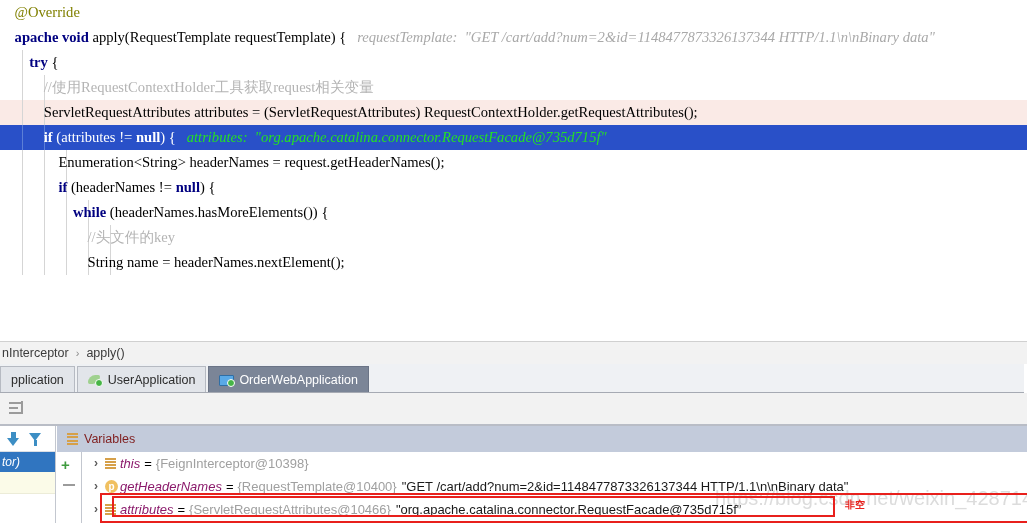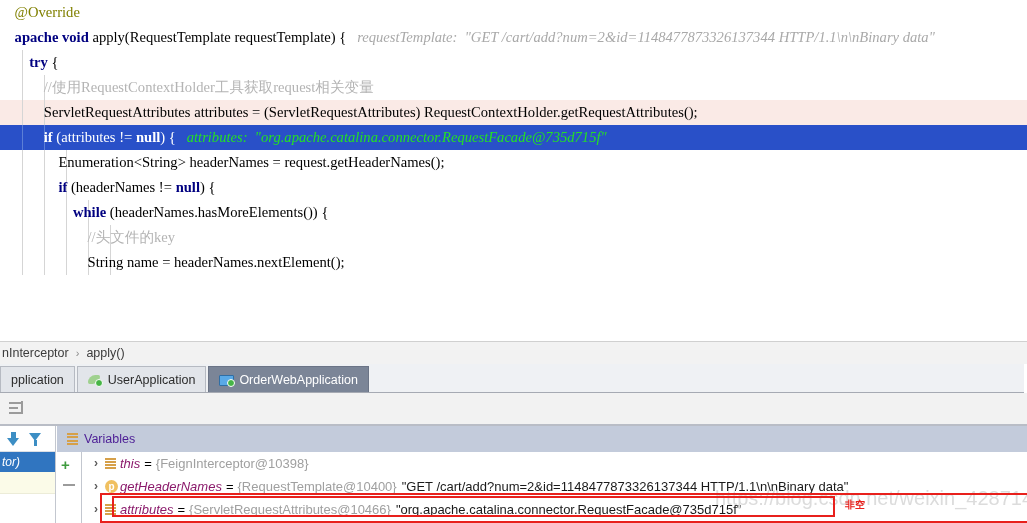--- a/index.html
+++ b/index.html
@@ -188,21 +188,21 @@
     position: absolute; left: 6px; top: 58px; width: 12px; height: 2px;
     background: #9b9b9b;
   }
 
   
   .vars-head {
     position: absolute; left: 57px; top: 0; width: 970px; height: 26px;
     background: #c3cbdb;
     display: flex; align-items: center; gap: 6px;
     padding-left: 10px;
-    font-size: 12.5px; color: #4c1d95;
+    font-size: 12.5px; color: #7f1d1d;
   }
   .ico-vars {
     width: 11px; height: 12px; position: relative; flex: 0 0 auto;
   }
   .ico-vars i {
     position: absolute; left: 0; width: 11px; height: 2px;
     background: #d6a049; display: block;
   }
   .ico-vars i:nth-child(1){ top:0; }
   .ico-vars i:nth-child(2){ top:3.3px; }

